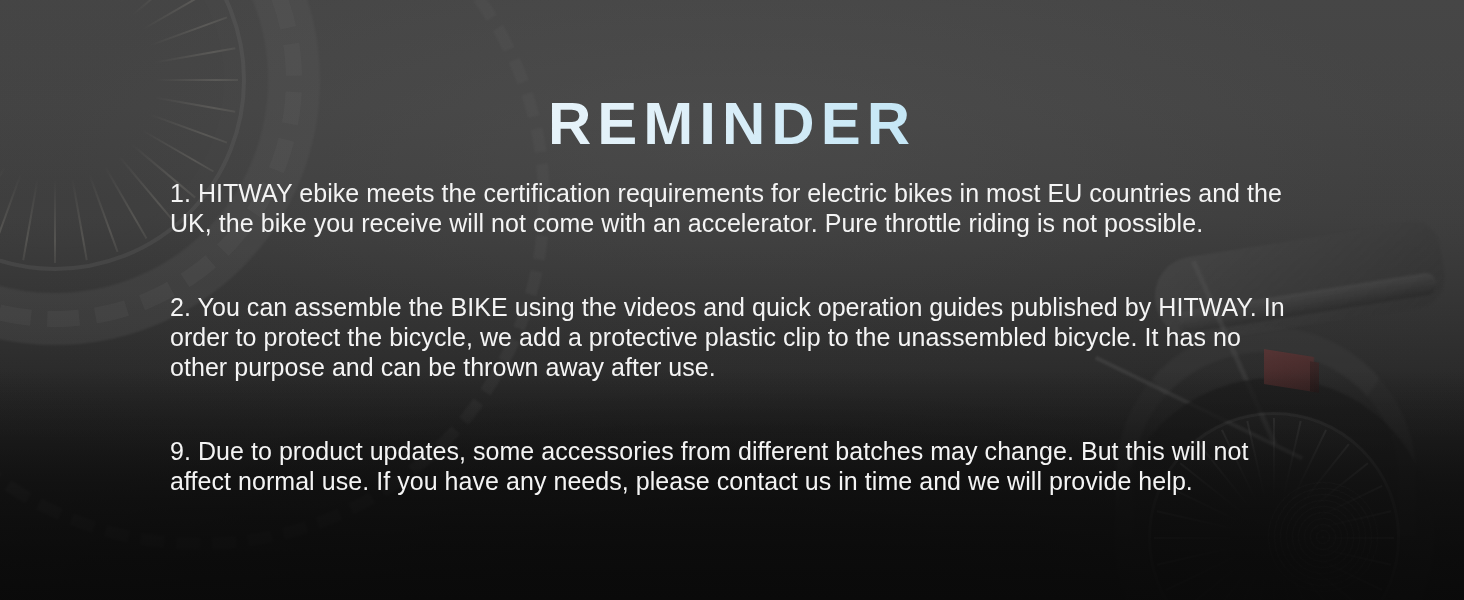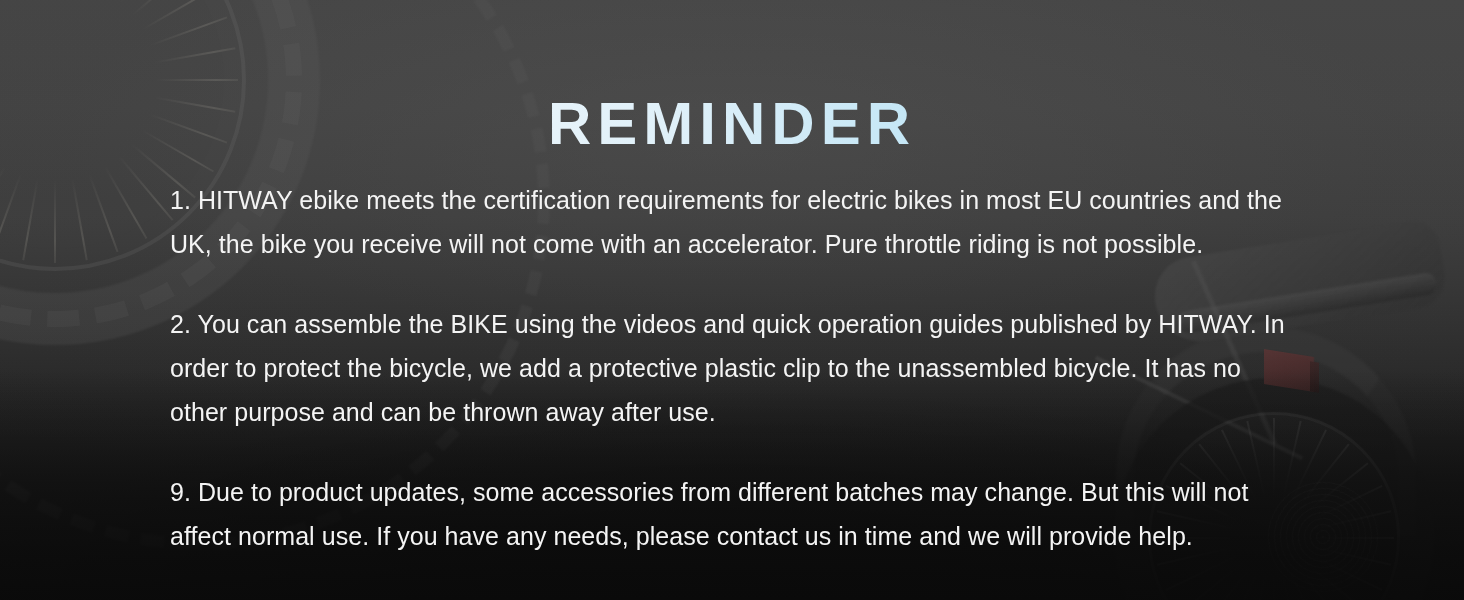--- a/index.html
+++ b/index.html
@@ -277,29 +277,29 @@
     -webkit-text-fill-color: transparent;
   }
 
   .body-text {
     position: absolute;
     left: 170px;
     top: 178px;
     width: 1128px;
     color: #f4f4f4;
     font-size: 25px;
-    line-height: 44px;
+    line-height: 30px;
     font-weight: 400;
     letter-spacing: 0.05px;
   }
   .para {
     margin: 0;
   }
   .para + .para {
-    margin-top: 36px;
+    margin-top: 54px;
   }
 </style>
 </head>
 <body>
 
 <div class="banner">
 
   <div class="bg-base"></div>
 
   <div class="wheel-wrap">

